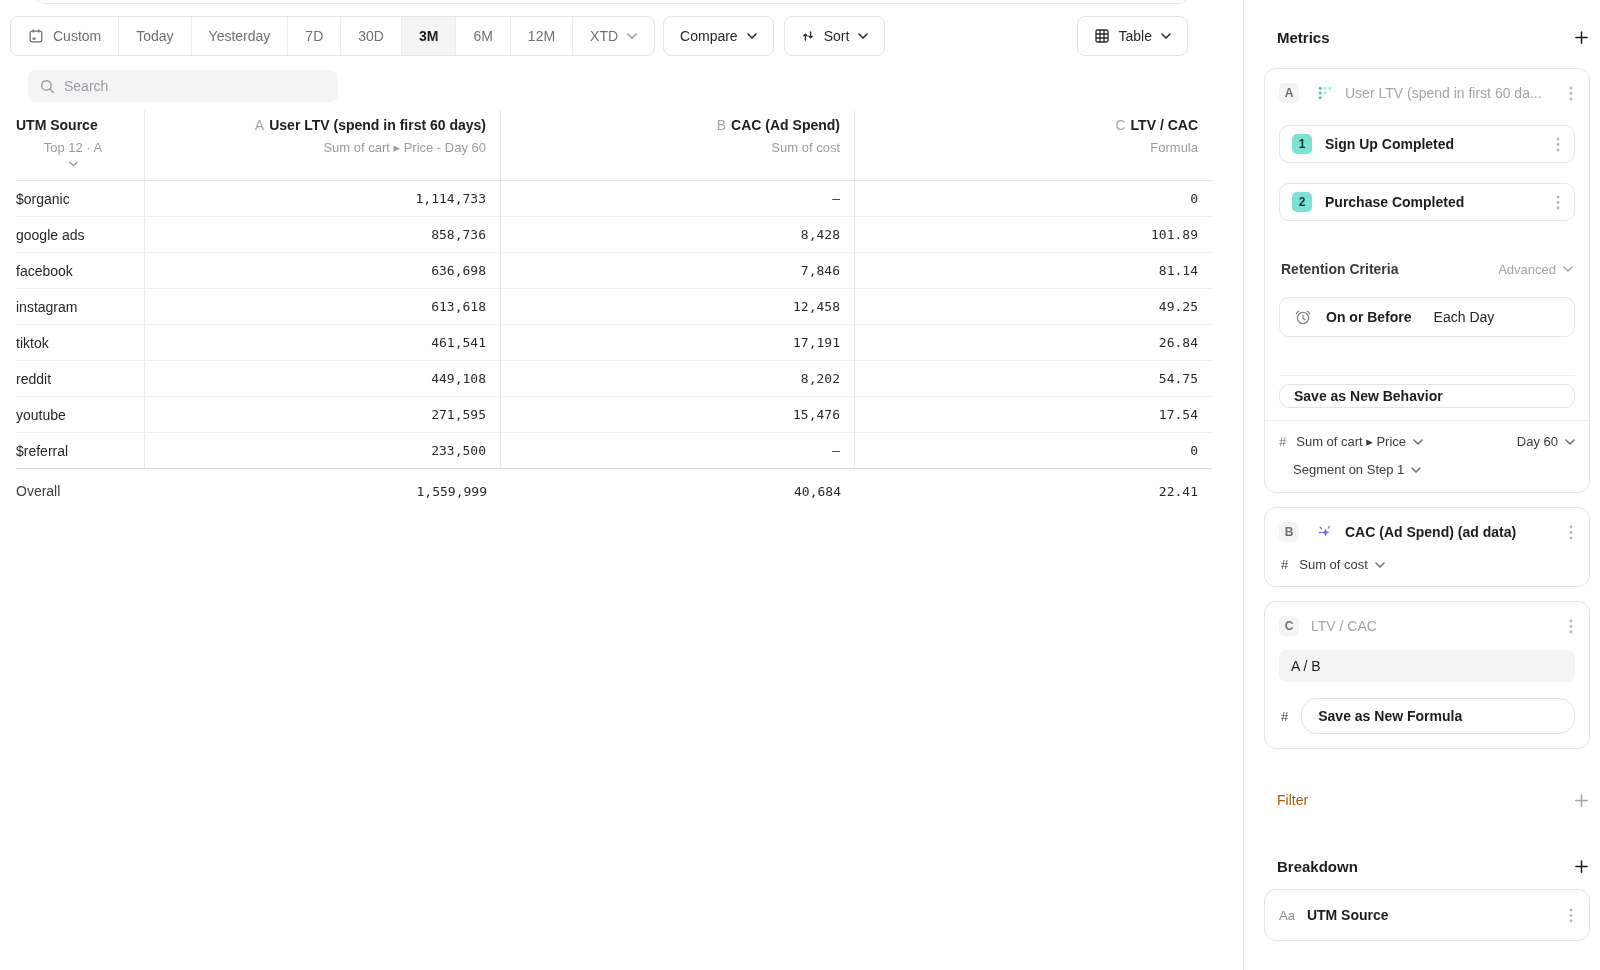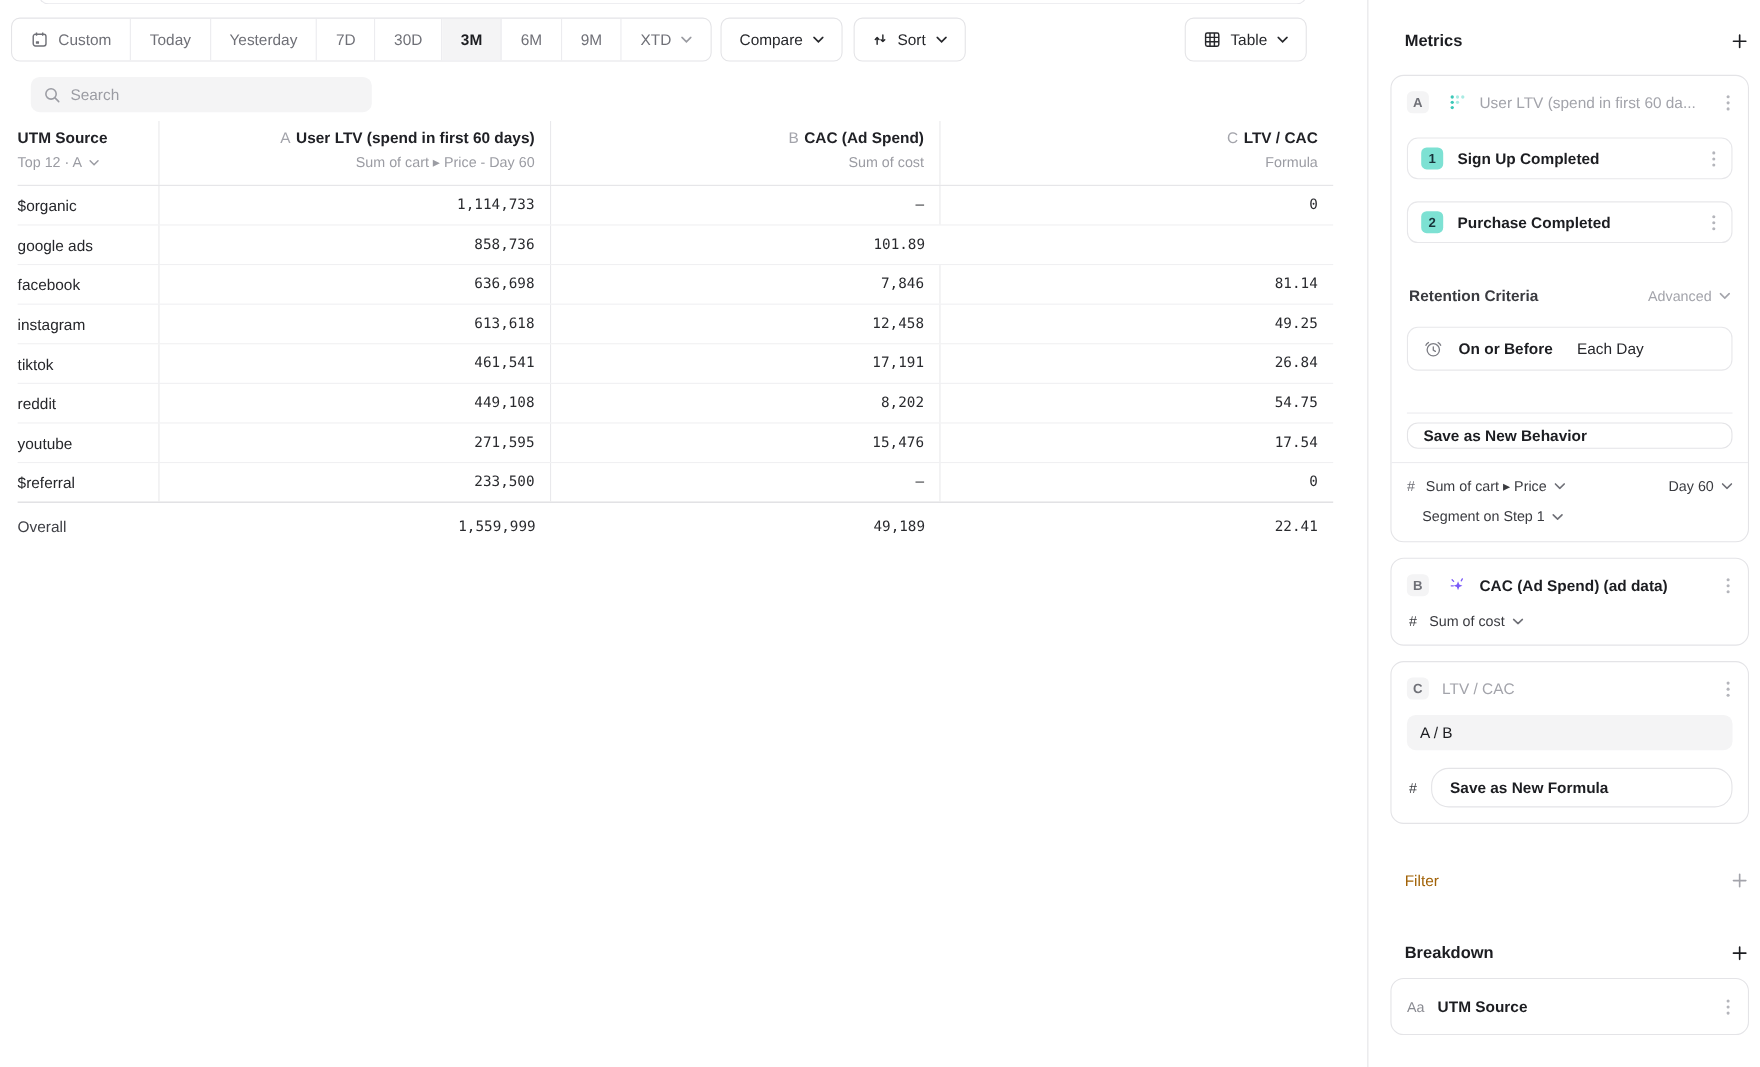--- a/index.html
+++ b/index.html
@@ -36,21 +36,21 @@
 
   
   .table { position:absolute; top:110px; left:16px; width:1196px; }
   .grid-row { display:grid; grid-template-columns:129px 356px 354px 357px; }
   .thead { border-bottom:1px solid #e4e4e7; }
   .th { padding:7px 14px 13px 0; }
   .th.vline, .td.vline { border-right:1px solid #e9e9ec; }
   .th-title { font-size:14px; font-weight:bold; color:#202126; }
   .th-letter { color:#a3a4ab; font-weight:normal; margin-right:5px; }
   .th-sub { font-size:13px; color:#9b9ca3; margin-top:7px; font-weight:normal;
-    display:flex; align-items:center; gap:6px; }
+    display:flex; align-items:center; gap:6px;flex-direction:column; }
   .th.num { text-align:right; }
   .th.num .th-sub { display:block; }
   .tr { height:36px; border-bottom:1px solid #f0f0f2; }
   .tr:last-child { border-bottom:1px solid #d6d6da; }
   .td { height:100%; display:flex; align-items:center; }
   .td-label { font-size:14px; color:#26272b; }
   .td.num { justify-content:flex-end; padding-right:14px; }
   .num-val { font-family:"DejaVu Sans Mono", monospace; font-size:13px; color:#2a2b2f; }
   .overall-row { height:44px; align-items:center; }
   .overall-row .td-label { color:#3f4046; }
@@ -147,21 +147,21 @@
         <div class="seg-item">
             <span>30D</span>
           </div>
         <div class="seg-item selected">
             <span>3M</span>
           </div>
         <div class="seg-item">
             <span>6M</span>
           </div>
         <div class="seg-item">
-            <span>9M</span>
+            <span>12M</span>
           </div>
         <div class="seg-item">
           <span>XTD</span>
           <span class="chev">
             <svg width="10" height="6" viewBox="0 0 10 6" fill="none" stroke="currentColor" stroke-width="1.5" stroke-linecap="round">
                 <path d="M1 1l4 4 4-4"></path>
               </svg>
           </span>
         </div>
       </div>
@@ -258,20 +258,23 @@
               <span class="num-val">0</span>
             </div>
         </div>
         <div class="grid-row tr">
           <div class="td vline">
               <span class="td-label">google ads</span>
             </div>
           <div class="td num vline">
               <span class="num-val">858,736</span>
             </div>
+          <div class="td num vline">
+              <span class="num-val">8,428</span>
+            </div>
           <div class="td num">
               <span class="num-val">101.89</span>
             </div>
         </div>
         <div class="grid-row tr">
           <div class="td vline">
               <span class="td-label">facebook</span>
             </div>
           <div class="td num vline">
               <span class="num-val">636,698</span>
@@ -356,21 +359,21 @@
       </div>
 
       <div class="grid-row overall-row">
         <div class="td">
             <span class="td-label">Overall</span>
           </div>
         <div class="td num">
             <span class="num-val">1,559,999</span>
           </div>
         <div class="td num">
-            <span class="num-val">49,189</span>
+            <span class="num-val">40,684</span>
           </div>
         <div class="td num">
             <span class="num-val">22.41</span>
           </div>
       </div>
     </div>
   </div>
 
   <div class="panel">
 

